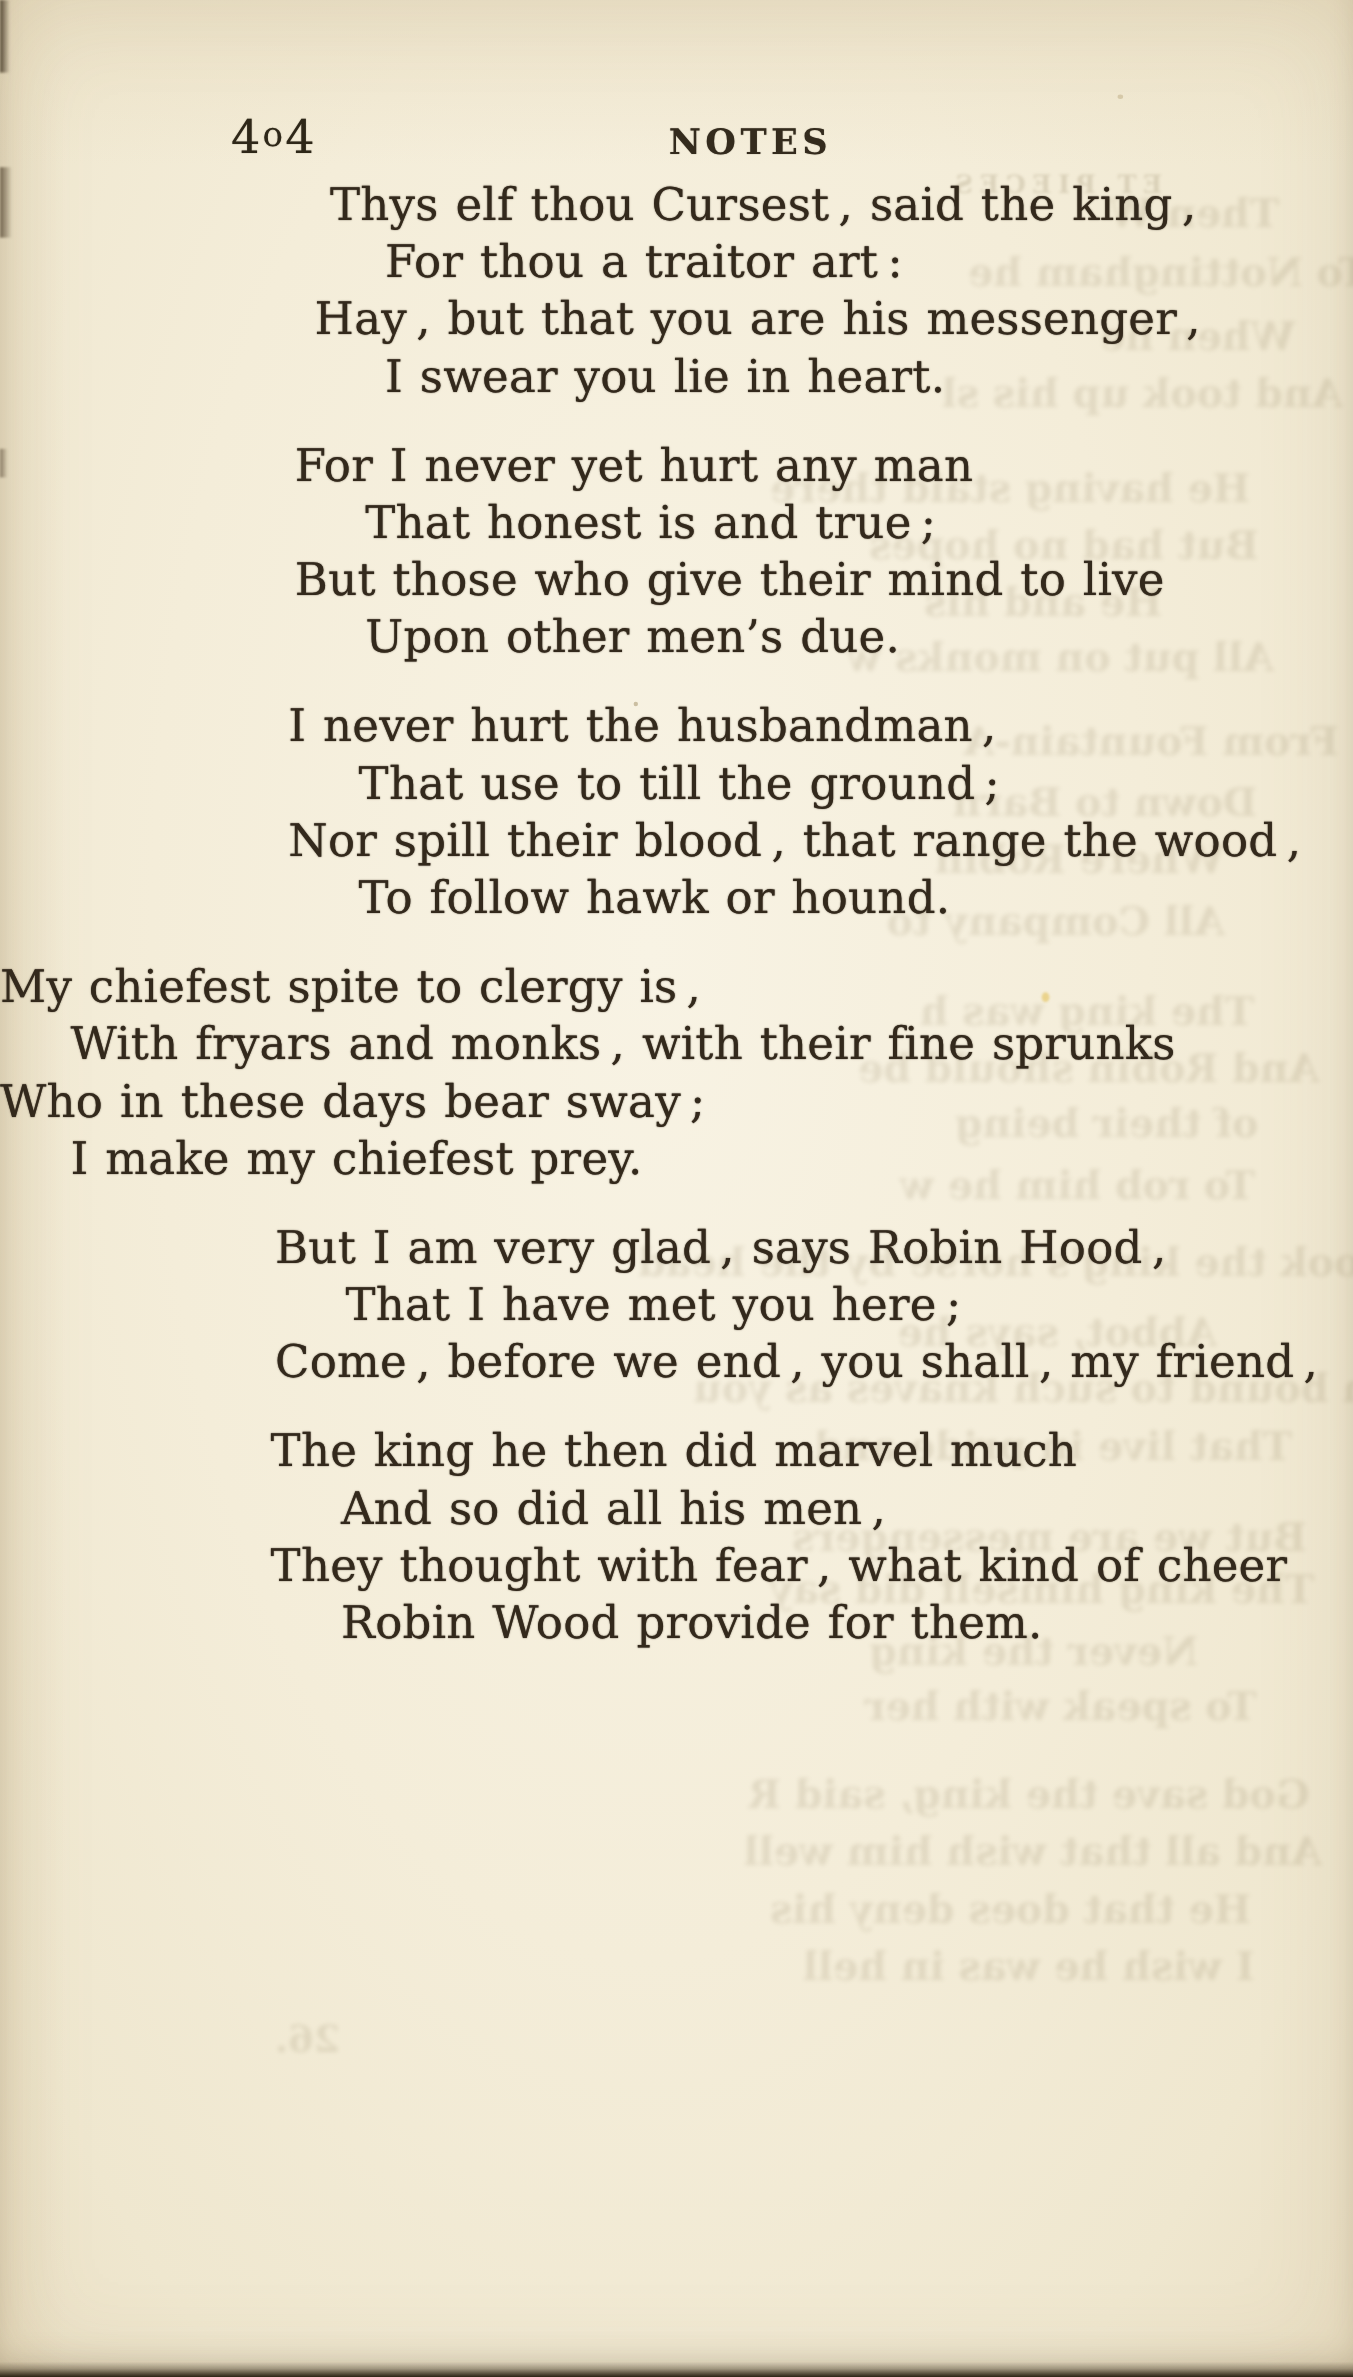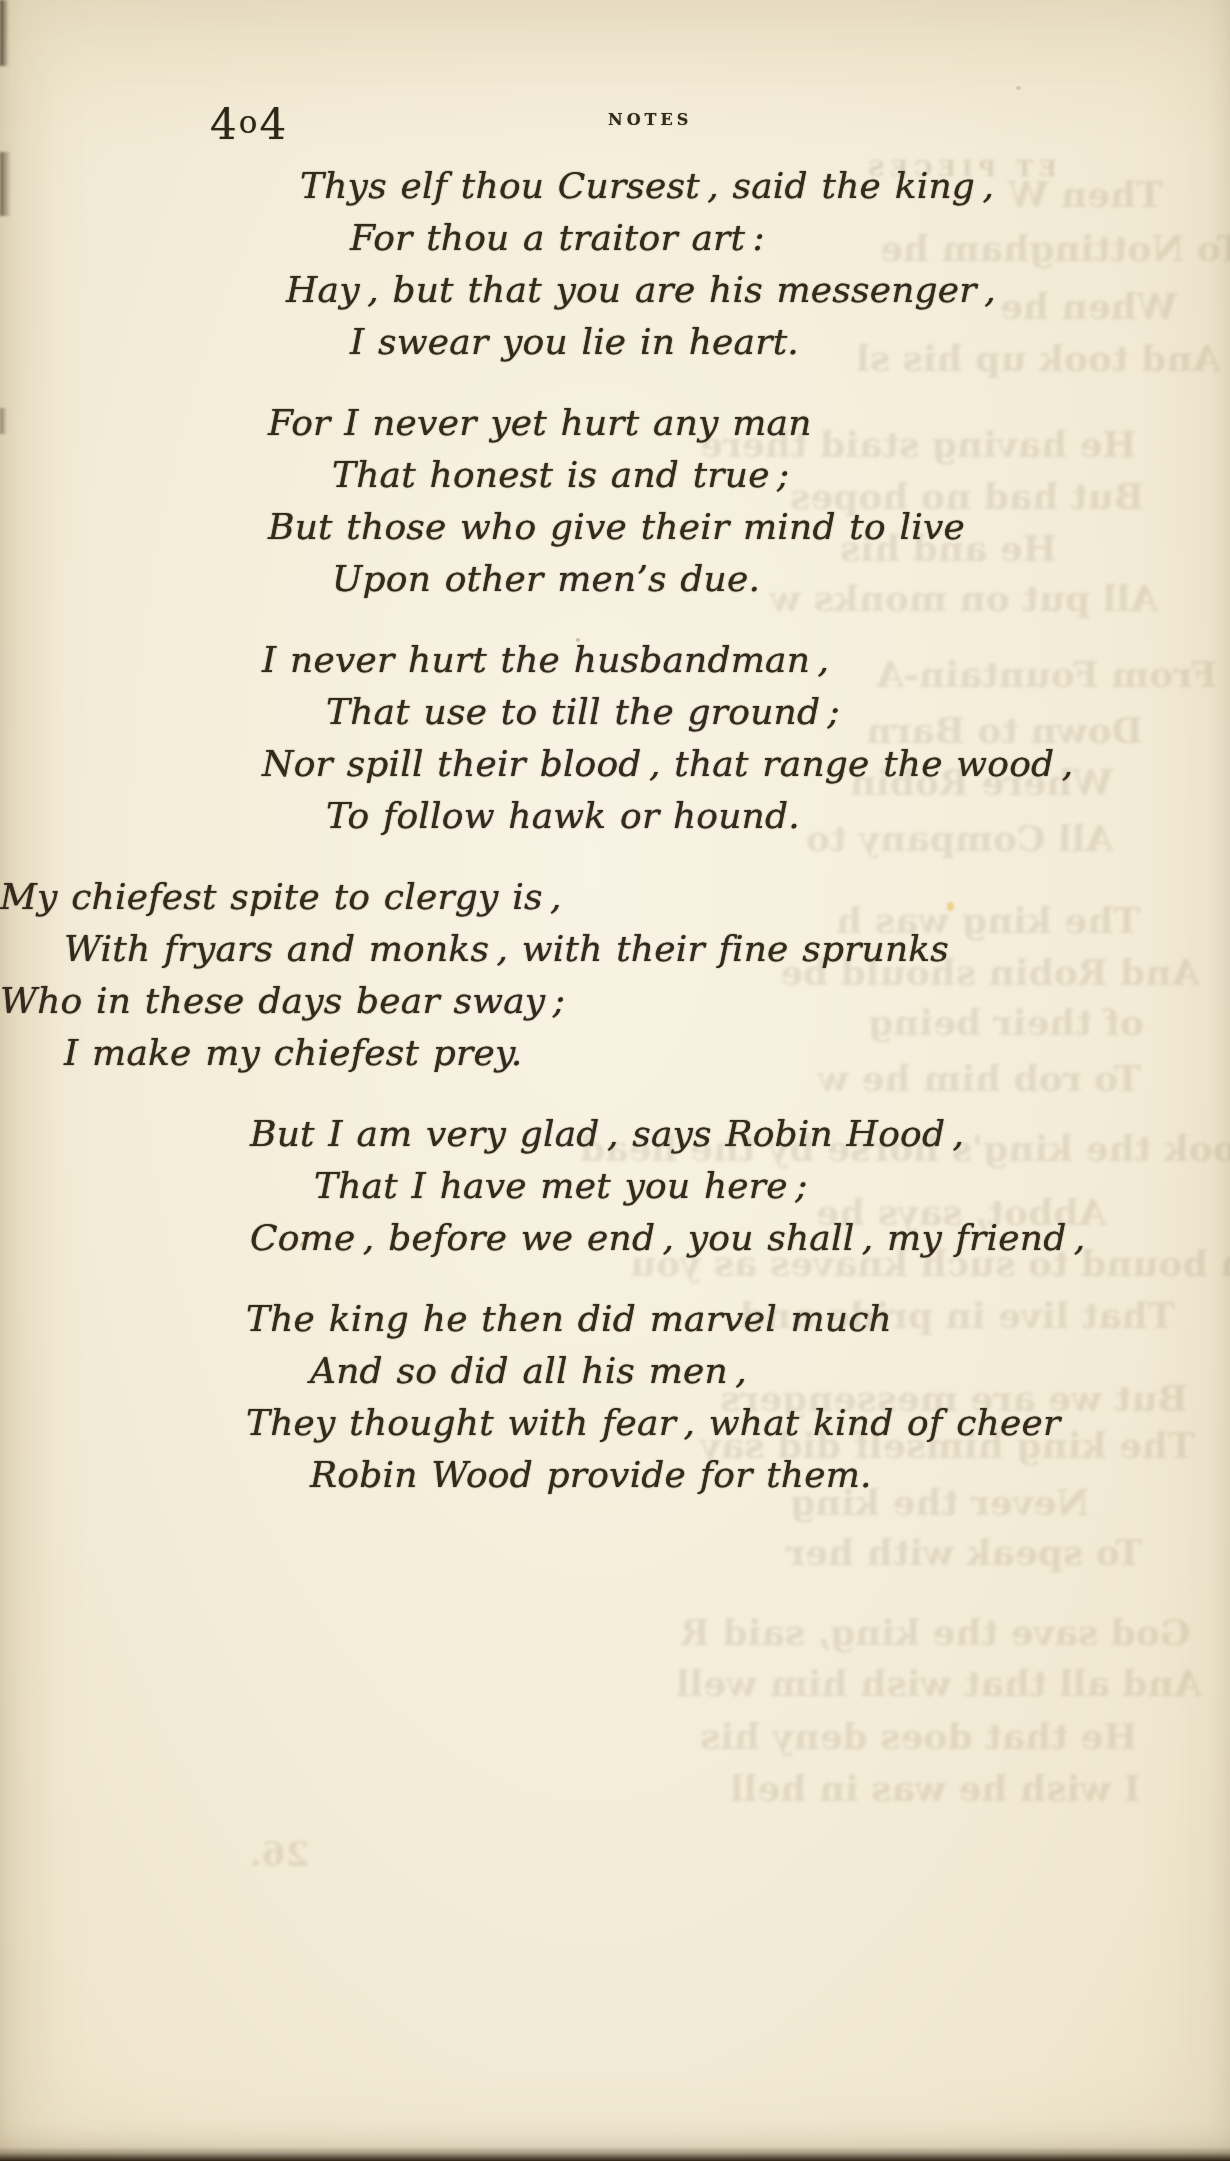--- a/index.html
+++ b/index.html
@@ -26,35 +26,34 @@
   .pagenum{
     position:absolute; left:210px; top:96px;
     font-size:45px; line-height:1; letter-spacing:2px;
     color:#2e2718;
     text-shadow:0 0 1px rgba(46,39,24,.55);
   }
   .pagenum .os-four{display:inline-block; position:relative; top:5px; font-size:42px;}
   .pagenum .os-zero{display:inline-block; font-size:31px; position:relative; top:-1px;}
   .running-head{
     position:absolute; left:608px; top:110px;
-    font-size:16px; font-weight:bold; letter-spacing:4px;
+    font-size:32px; font-weight:bold; letter-spacing:4px;
     color:#342b1d;
     text-shadow:0 0 1px rgba(46,39,24,.5);
   }
 
   
   .poem{position:absolute; left:0; top:160px; z-index:3;}
   .stanza{margin-bottom:29px;}
   .line{
     white-space:nowrap;
     height:52px; line-height:52px;
-    font-size:36px;
+    font-size:41px;
     word-spacing:2px; letter-spacing:.2px;
     text-shadow:0 0 1px rgba(51,41,28,.8), 0 0 2px rgba(51,41,28,.25);
-    font-style:italic;
   }
   .line:nth-child(even){padding-left:64px;}
   .stanza:nth-of-type(1){margin-left:286px;}
   .stanza:nth-of-type(1) .line:first-child{padding-left:14px;}
   .stanza:nth-of-type(2){margin-left:268px;margin-top:16px;}
   .stanza:nth-of-type(3){margin-left:262px;}
   .stanza:nth-of-type(4){}
   .stanza:nth-of-type(5){margin-left:250px;}
   .stanza:nth-of-type(6){margin-left:246px;}
   .stanza:nth-of-type(7){margin-left:238px;}

